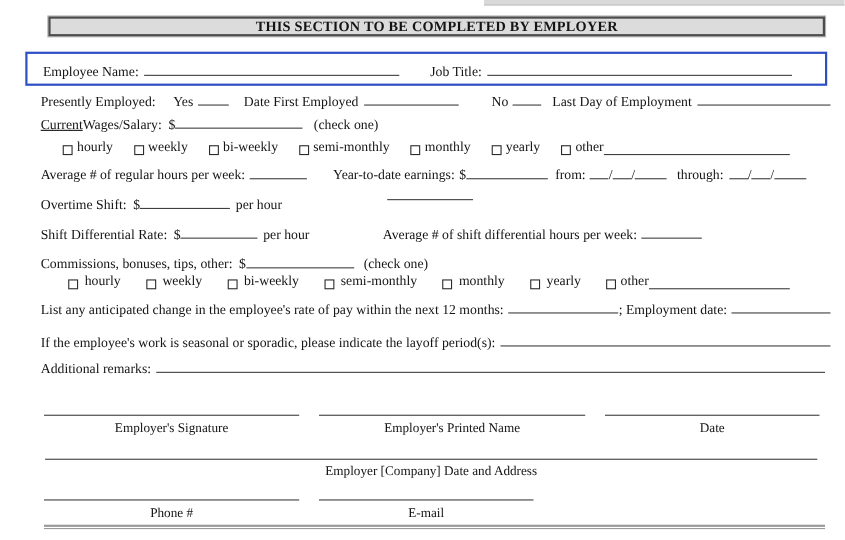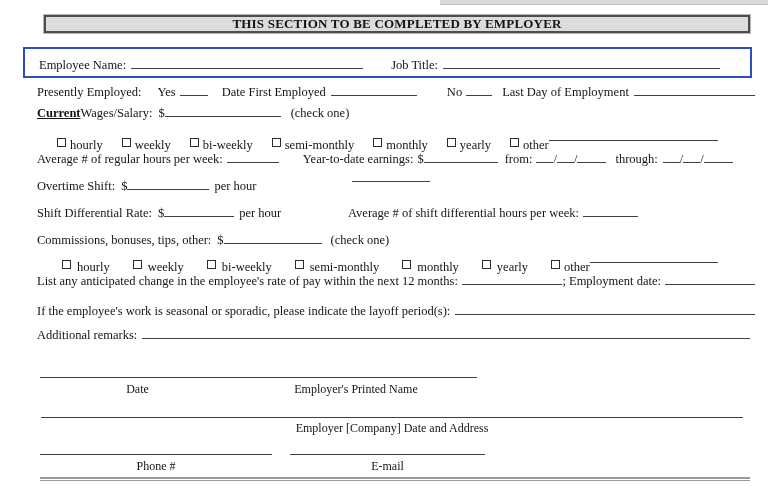--- a/index.html
+++ b/index.html
@@ -3,28 +3,28 @@
 <meta charset="utf-8">
 <style>
   html,body{margin:0;padding:0;background:#ffffff;}
   #page{position:relative;width:768px;height:491px;background:#ffffff;overflow:hidden;
         font-family:"Liberation Serif","DejaVu Serif",serif;color:#141414;}
   .row{position:absolute;display:flex;align-items:baseline;font-size:12.5px;white-space:nowrap;}
   .bl{display:inline-block;height:2px;border-bottom:1px solid #3f3f3f;flex:none;}
   .bl.grow{flex:1 1 auto;}
   .sp{display:inline-block;flex:none;}
   .cb{display:inline-block;width:7px;height:7px;border:1px solid #2b2b2b;margin-right:4px;flex:none;background:#fff;}
-  .grp{display:inline-flex;align-items:flex-start;margin-top:12px;}
+  .grp{display:inline-flex;align-items:flex-end;}
   .top-strip{position:absolute;left:440px;top:0;width:328px;height:4px;background:#d9d9d9;border-bottom:1px solid #c2c2c2;}
   .header-bar{position:absolute;left:44px;top:15px;width:706px;height:18px;background:#dcdcdc;
       border:2px solid #4d4d4d;box-shadow:0 0 0 1px #b3b3b3;box-sizing:border-box;
       text-align:center;font-weight:bold;font-size:13px;line-height:14px;letter-spacing:.2px;}
   .emp-box{position:absolute;left:23px;top:47px;width:729px;height:31px;border:2px solid #2e4ec4;
       box-sizing:border-box;display:flex;align-items:baseline;padding:9px 30px 0 14px;font-size:12.5px;white-space:nowrap;}
-  .boldul{font-weight:bold;text-decoration:underline;}
+  .boldul{font-weight:normal;text-decoration:underline;}
   .col2{position:absolute;left:311px;top:0;display:inline-flex;align-items:baseline;}
   .cols{position:absolute;left:40px;display:flex;}
   .colline{border-top:1px solid #3f3f3f;text-align:center;font-size:12px;padding-top:4px;box-sizing:border-box;}
   .longline{position:absolute;left:41px;width:702px;border-top:1px solid #3f3f3f;text-align:center;font-size:12px;padding-top:3px;}
   .bottom-rule{position:absolute;left:40px;top:477px;width:710px;height:4px;
       border-top:2px solid #9a9a9a;border-bottom:1px solid #9a9a9a;box-sizing:border-box;}
 </style>
 </head>
 <body>
 
@@ -218,25 +218,28 @@
     <span class="bl grow"></span>
   </div>
 
   <div class="row" style="left:37px;right:18px;top:328px">
     <span>Additional remarks:</span>
     <span class="sp" style="width:5px"></span>
     <span class="bl grow"></span>
   </div>
 
   <div class="cols" style="top:377px">
+    <div class="colline" style="width:232px;margin-right:18px">
+      <span>Employer's Signature</span>
+    </div>
+    <div class="colline" style="width:242px;margin-right:18px">
+      <span>Employer's Printed Name</span>
+    </div>
     <div class="colline" style="width:195px">
       <span>Date</span>
-    </div>
-    <div class="colline" style="width:242px;margin-right:18px">
-      <span>Employer's Printed Name</span>
     </div>
   </div>
 
   <div class="longline" style="top:417px">
     <span>Employer [Company] Date and Address</span>
   </div>
 
   <div class="cols" style="top:454px">
     <div class="colline" style="width:232px;margin-right:18px">
       <span>Phone #</span>

